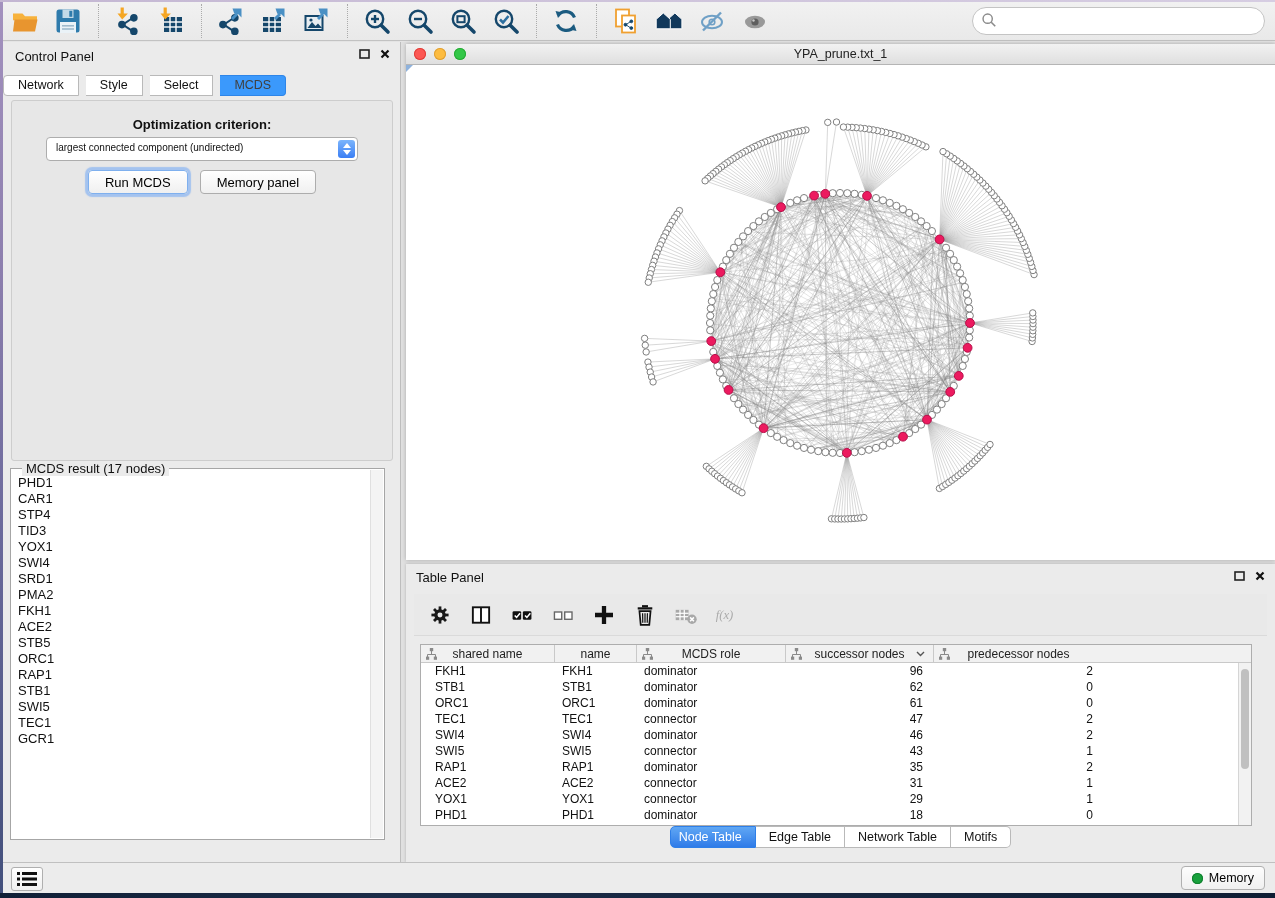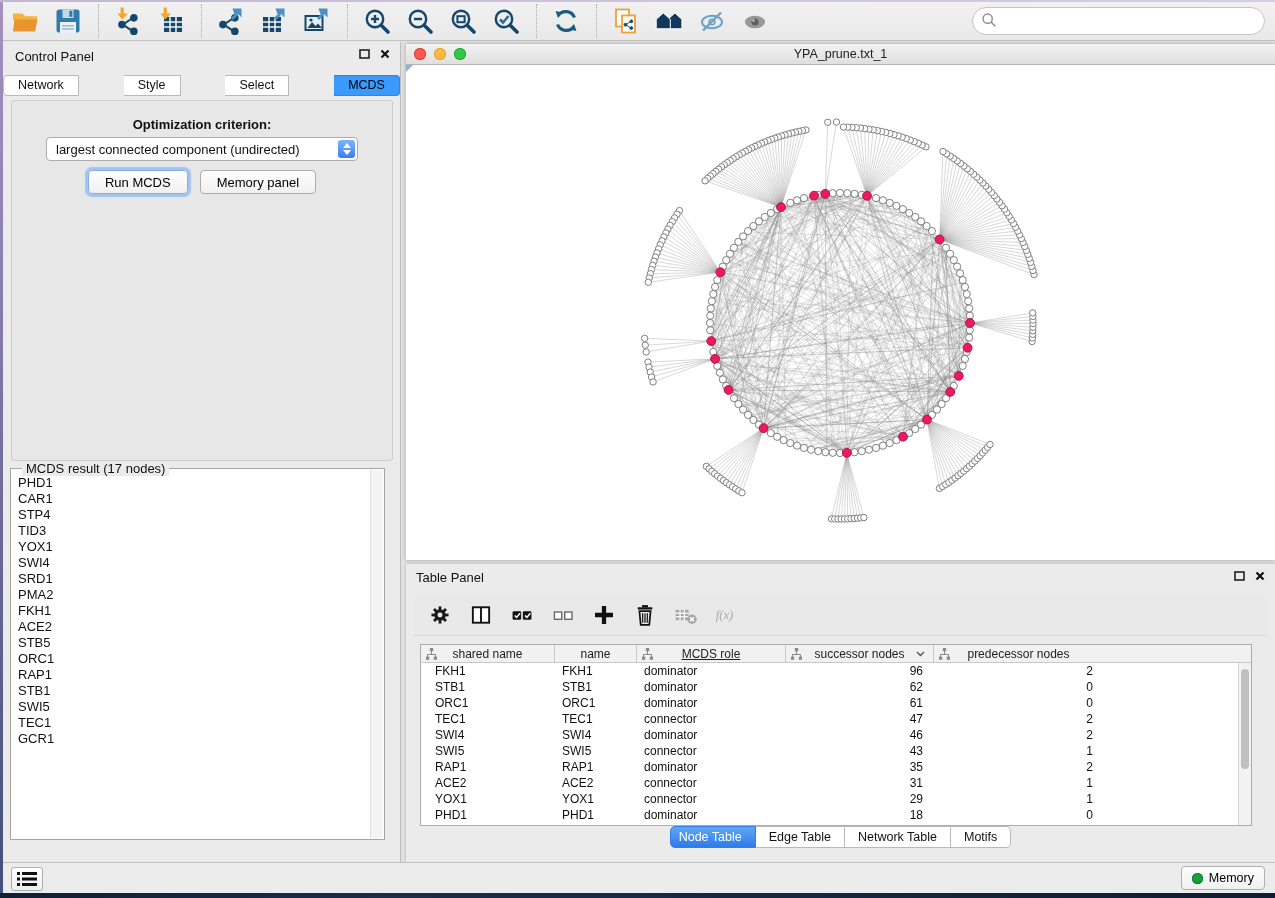--- a/index.html
+++ b/index.html
@@ -20,29 +20,29 @@
   .search-wrap { position:absolute; right:10px; top:5px; width:293px; height:28px; background:#fff; border:1px solid #C4C4C4; border-radius:14px; display:flex; align-items:center; padding-left:8px; }
   .search-wrap svg { width:16px; height:16px; }
   .search-input { border:none; outline:none; background:transparent; flex:1; height:22px; font-size:13px; padding-left:5px; }
 
   
   .control-panel { position:absolute; left:3px; top:42px; width:398px; height:820px; background:#EBEBEB; border-right:1px solid #BDBDBD; }
   .cp-titlebar { position:relative; height:26px; }
   .cp-title { position:absolute; left:12px; top:7px; font-size:13px; }
   .panel-ctrls { position:absolute; right:10px; top:7px; display:flex; gap:10px; align-items:center; }
   .panel-ctrls .pbtn { border:none; background:transparent; padding:0; cursor:pointer; display:flex; }
-  .cp-tabs { position:absolute; left:0; top:33px; width:100%; display:flex; justify-content:space-between; }
+  .cp-tabs { position:absolute; left:0; top:33px; width:100%; display:flex; justify-content:flex-start;gap:7px; }
   .cp-tab { height:21px; line-height:19px; padding:0 14px; background:#fff; border:1px solid #B9B9B9; border-left:none; font-size:12.5px; cursor:pointer; }
   .cp-tab:first-child { border-left:1px solid #B9B9B9; border-radius:4px 0 0 4px; }
   .cp-tab:last-child { border-radius:0 4px 4px 0; }
-  .cp-tab.sel { background:#3B99FC; border-color:#2E85E8; color:#000000; }
+  .cp-tab.sel { background:#3B99FC; border-color:#2E85E8; color:#404040; }
   .cp-inner { position:absolute; left:8px; top:58px; width:382px; height:361px; background:#E7E7E7; border:1px solid #CDCDCD; border-radius:3px; }
   .crit-label { text-align:center; margin-top:16px; font-size:13px;font-weight:bold; }
   .dropdown { position:absolute; left:34px; top:36px; width:312px; height:24px; background:#fff; border:1px solid #ADADAD; border-radius:4px; cursor:pointer; }
-  .dropdown .dd-text { position:absolute; left:9px; top:4px; font-size:13px; white-space:nowrap; }
+  .dropdown .dd-text { position:absolute; left:9px; top:4px; font-size:10px; white-space:nowrap; }
   .dd-stepper { position:absolute; right:2px; top:2px; bottom:2px; width:17px; border-radius:3px; background:linear-gradient(#7cb5fc,#3a7ef4); }
   .dd-stepper i { position:absolute; left:4.5px; width:0; height:0; border-left:4px solid transparent; border-right:4px solid transparent; }
   .dd-stepper .up { top:3px; border-bottom:5px solid #fff; }
   .dd-stepper .dn { bottom:3px; border-top:5px solid #fff; }
   .btn-row { position:absolute; left:0; top:69px; width:100%; display:flex; justify-content:center; gap:12px; }
   .push-btn { height:24px; padding:0 16px; font-size:13px; background:linear-gradient(#fff,#F0F0F0); border:1px solid #ADADAD; border-radius:4px; cursor:pointer; font-family:inherit; }
   .push-btn.focused { border-color:#7FB0EE; box-shadow:0 0 1px 3px rgba(110,165,245,.55); }
 
   .group-box { position:absolute; left:7px; top:426px; width:375px; height:372px; background:#fff; border:1px solid #A6A6A6; }
   .group-title { position:absolute; left:11px; top:-8px; background:#EBEBEB; padding:0 4px; font-size:13px; }
@@ -1440,21 +1440,21 @@
                   <rect x="3.8" y="0" width="3.4" height="3.2" fill="#8A8A8A"></rect>
                   <rect x="0" y="8.6" width="3.2" height="3.2" fill="#8A8A8A"></rect>
                   <rect x="7.8" y="8.6" width="3.2" height="3.2" fill="#8A8A8A"></rect>
                 </svg>
               </span>
               <span class="th-lab">shared name</span>
             </div>
             <div class="th" style="width: 82px;">
               <span class="th-lab">name</span>
             </div>
-            <div class="th" style="width: 149px; text-decoration: underline;">
+            <div class="th" style="width: 149px;">
               <span class="tree-ic">
                 <svg width="11" height="12" viewBox="0 0 11 12">
                   <path d="M5.5 3v3M1.5 9V6.5h8V9" stroke="#8A8A8A" fill="none"></path>
                   <rect x="3.8" y="0" width="3.4" height="3.2" fill="#8A8A8A"></rect>
                   <rect x="0" y="8.6" width="3.2" height="3.2" fill="#8A8A8A"></rect>
                   <rect x="7.8" y="8.6" width="3.2" height="3.2" fill="#8A8A8A"></rect>
                 </svg>
               </span>
               <span class="th-lab">MCDS role</span>
             </div>

